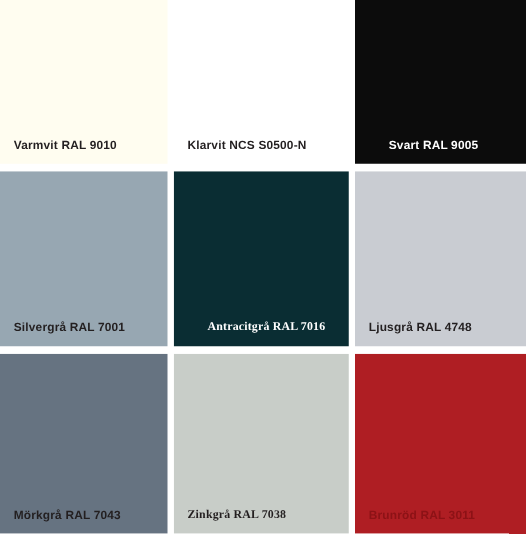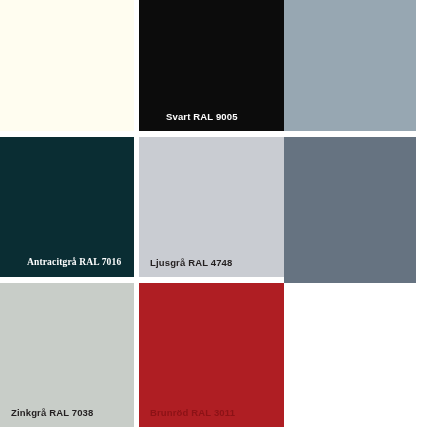--- a/index.html
+++ b/index.html
@@ -57,49 +57,56 @@
   .label-light { color: #ffffff; padding-left: 16px; }
   .label-red   { color: #8c1216; text-align: center; }
 </style>
 </head>
 <body>
 
 <div id="swatch-grid">
 
   <div class="swatch col-first row-first">
     <div class="swatch-plate" style="background: rgb(255, 253, 240);"></div>
+    <div class="swatch-label label-dark" style="color: rgb(35, 31, 32);">Varmvit RAL 9010</div>
   </div>
 
+  <div class="swatch row-first">
+    <div class="swatch-plate" style="background: rgb(255, 255, 255);"></div>
+    <div class="swatch-label label-dark" style="color: rgb(35, 31, 32);">Klarvit NCS S0500-N</div>
+  </div>
 
   <div class="swatch col-last row-first">
     <div class="swatch-plate" style="background: rgb(12, 12, 12);"></div>
     <div class="swatch-label label-light" style="color: rgb(255, 255, 255);">Svart RAL 9005</div>
   </div>
 
   <div class="swatch col-first">
     <div class="swatch-plate" style="background: rgb(151, 167, 178);"></div>
+    <div class="swatch-label label-dark" style="color: rgb(35, 31, 32);">Silvergrå RAL 7001</div>
   </div>
 
   <div class="swatch">
     <div class="swatch-plate" style="background: rgb(10, 45, 51);"></div>
     <div class="swatch-label label-light" style="color: rgb(255, 255, 255); font-family: Liberation Serif, serif;">Antracitgrå RAL 7016</div>
   </div>
 
   <div class="swatch col-last">
     <div class="swatch-plate" style="background: rgb(201, 204, 210);"></div>
     <div class="swatch-label label-dark" style="color: rgb(35, 31, 32);">Ljusgrå RAL 4748</div>
   </div>
 
   <div class="swatch col-first row-last">
     <div class="swatch-plate" style="background: rgb(102, 115, 129);"></div>
+    <div class="swatch-label label-dark" style="color: rgb(35, 31, 32);">Mörkgrå RAL 7043</div>
   </div>
 
   <div class="swatch row-last">
     <div class="swatch-plate" style="background: rgb(200, 205, 200);"></div>
-    <div class="swatch-label label-dark" style="color: rgb(35, 31, 32);">Zinkgrå RAL 7038</div>
+    <div class="swatch-label label-dark" style="color: rgb(35, 31, 32); font-family: Liberation Serif, serif;">Zinkgrå RAL 7038</div>
   </div>
 
   <div class="swatch col-last row-last">
     <div class="swatch-plate" style="background: rgb(175, 30, 35);"></div>
     <div class="swatch-label label-red" style="color: rgb(140, 18, 22);">Brunröd RAL 3011</div>
   </div>
 
 </div>
 
 </body></html>

